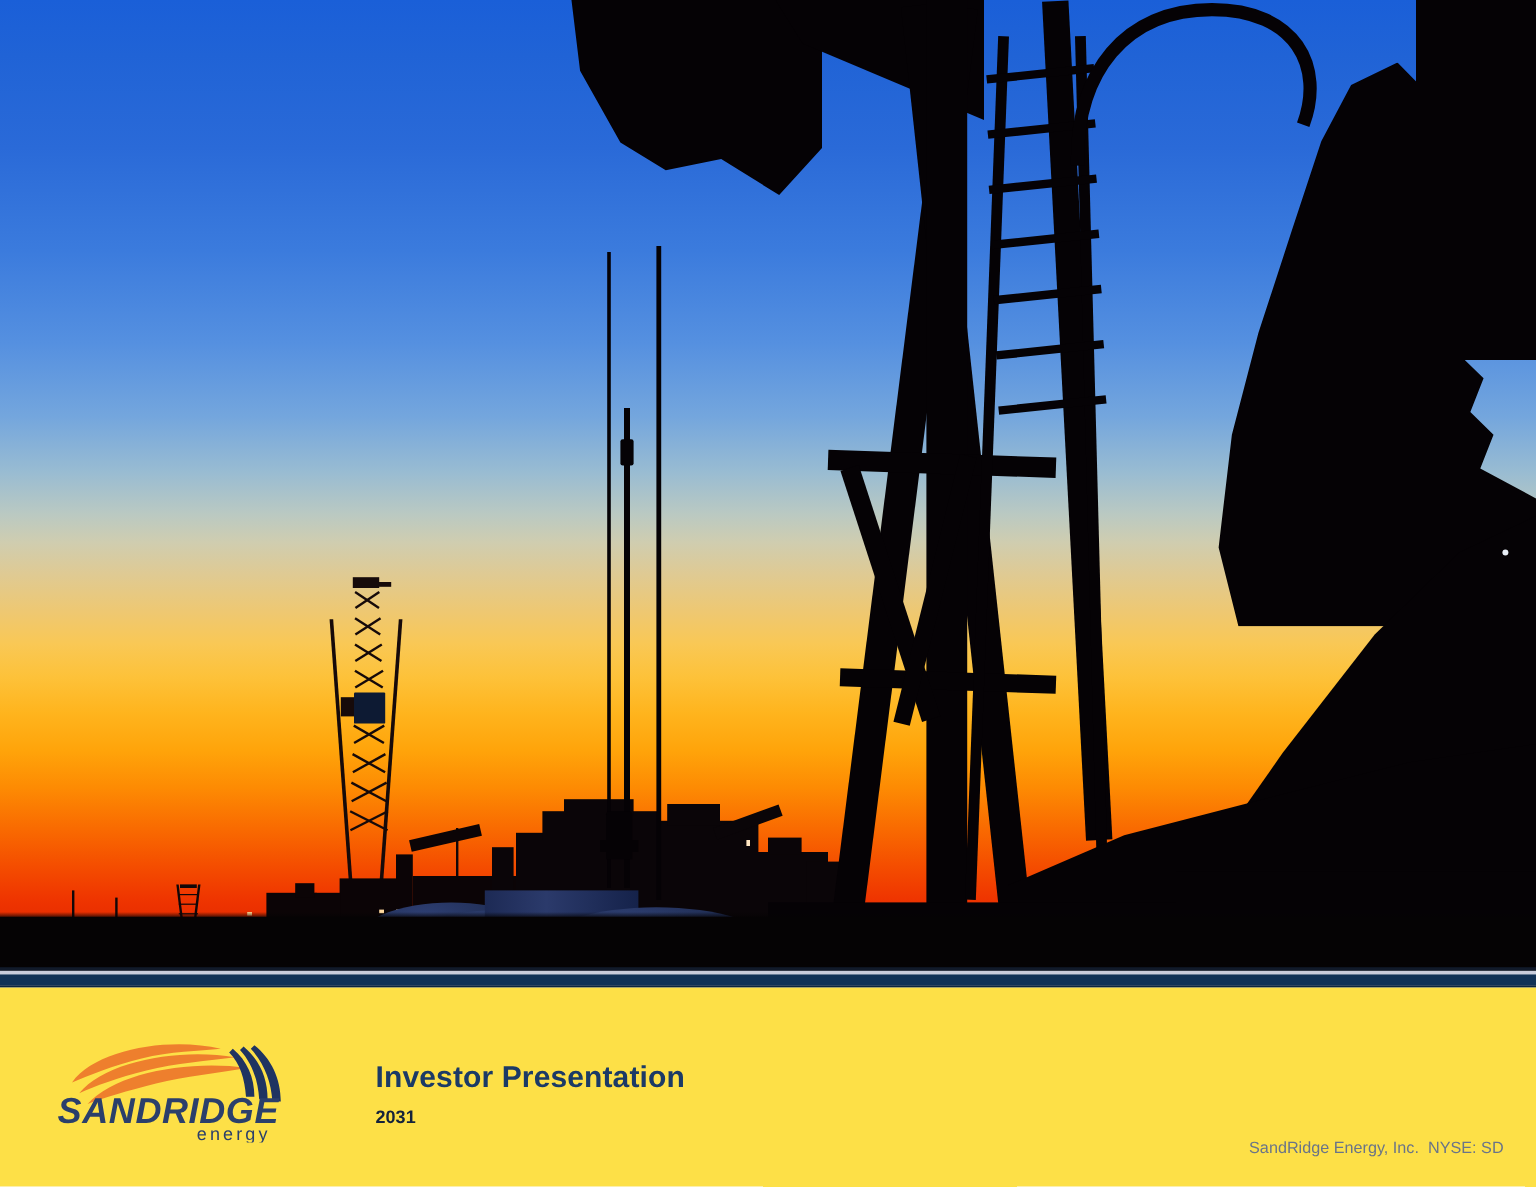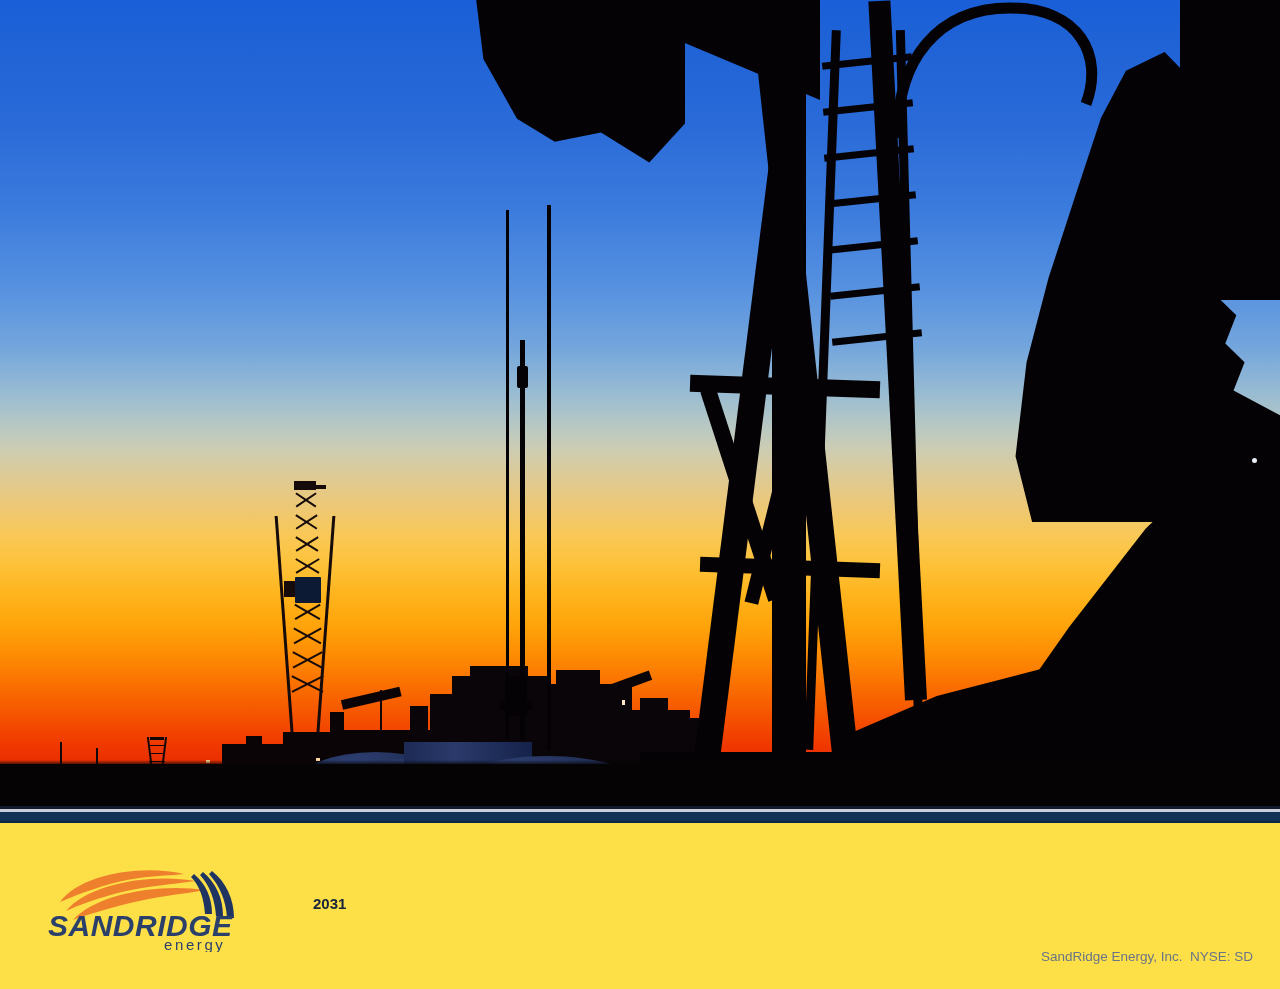--- a/index.html
+++ b/index.html
@@ -482,19 +482,20 @@
           <path d="M148 8 C 160 18, 166 32, 166 48 L 159 48 C 158 33, 154 20, 145 11 Z"></path>
           <path d="M157 6 C 170 17, 177 32, 177 50 L 170 50 C 169 34, 164 20, 154 9 Z"></path>
           <path d="M166 5 C 180 16, 188 33, 188 52 L 181 52 C 180 35, 174 20, 163 8 Z"></path>
         </g>
         <text x="2" y="70" font-family="'Liberation Sans',sans-serif" font-size="30" font-weight="bold" font-style="italic" fill="#2b3f6b" letter-spacing="0.5">SANDRIDGE</text>
         <text x="118" y="84" font-family="'Liberation Sans',sans-serif" font-size="15" fill="#2b3f6b" letter-spacing="2.6">energy</text>
       </svg>
     </div>
 
     <div class="title-block">
+      <div class="deck-title">Investor Presentation</div>
       <div class="deck-year">2031</div>
     </div>
 
     <div class="ticker">SandRidge Energy, Inc.  NYSE: SD</div>
   </div>
 
 </div>
 
 </body></html>

